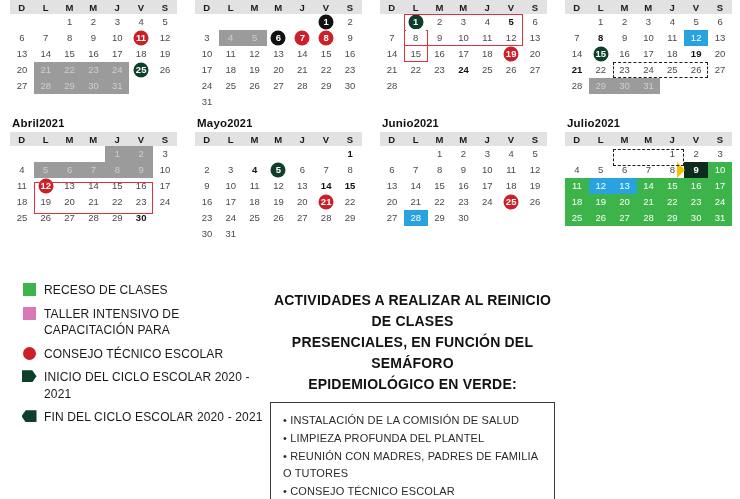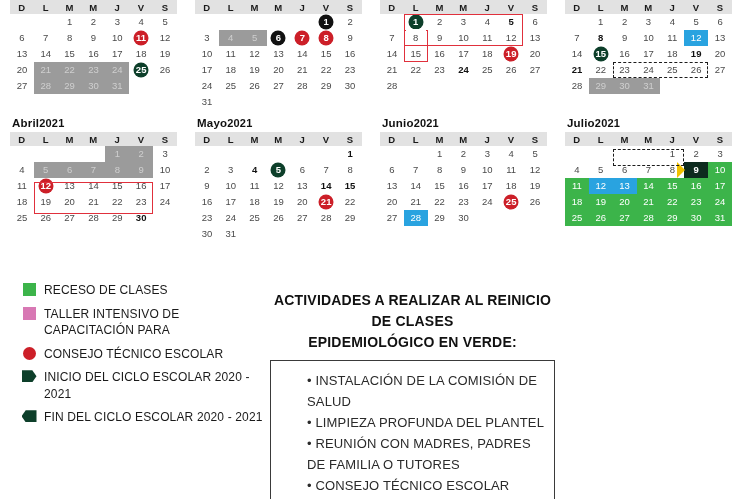--- a/index.html
+++ b/index.html
@@ -85,21 +85,21 @@
   .leg-item { display: flex; align-items: flex-start; margin-bottom: 7px; }
   .leg-swatch { width: 30px; flex: 0 0 30px; display: flex; justify-content: center; padding-top: 1px; }
   .leg-text { font-size: 12px; color: #1a1a1a; line-height: 1.38; letter-spacing: .15px; }
   .sw-sq   { width: 13px; height: 13px; }
   .sw-circ { width: 13px; height: 13px; border-radius: 50%; }
 
   
   #actblock { position: absolute; left: 270px; top: 290px; width: 285px; }
   .act-title { text-align: center; font-size: 14px; font-weight: bold; color: #111; line-height: 1.5; letter-spacing: .2px; }
   .act-box { margin-top: 7px; border: 1px solid #3a3a3a; padding: 9px 10px 10px 12px; }
-  .act-li { font-size: 13px; color: #2a2a2a; line-height: 1.62; letter-spacing: .15px; margin-left: 24px; }
+  .act-li { font-size: 11px; color: #2a2a2a; line-height: 1.62; letter-spacing: .15px; }
 </style>
 </head>
 <body>
 
 <div id="root">
 
   <div class="cal-row" id="row0">
       <div class="cal">
         <div style="height: 0px;"></div>
         <table class="cal-tbl">
@@ -677,20 +677,21 @@
         </div>
         <div class="leg-text">
           <div>FIN DEL CICLO ESCOLAR 2020 - 2021</div>
         </div>
       </div>
     </div>
 
   <div id="actblock">
     <div class="act-title" id="act-title">
         <div>ACTIVIDADES A REALIZAR AL REINICIO DE CLASES</div>
+        <div>PRESENCIALES, EN FUNCIÓN DEL SEMÁFORO</div>
         <div>EPIDEMIOLÓGICO EN VERDE:</div>
       </div>
     <div class="act-box" id="act-box">
         <div class="act-li">• INSTALACIÓN DE LA COMISIÓN DE SALUD</div>
         <div class="act-li">• LIMPIEZA PROFUNDA DEL PLANTEL</div>
         <div class="act-li">• REUNIÓN CON MADRES, PADRES DE FAMILIA O TUTORES</div>
         <div class="act-li">• CONSEJO TÉCNICO ESCOLAR</div>
         <div class="act-li">• PERÍODO DE NIVELACIÓN</div>
       </div>
   </div>

